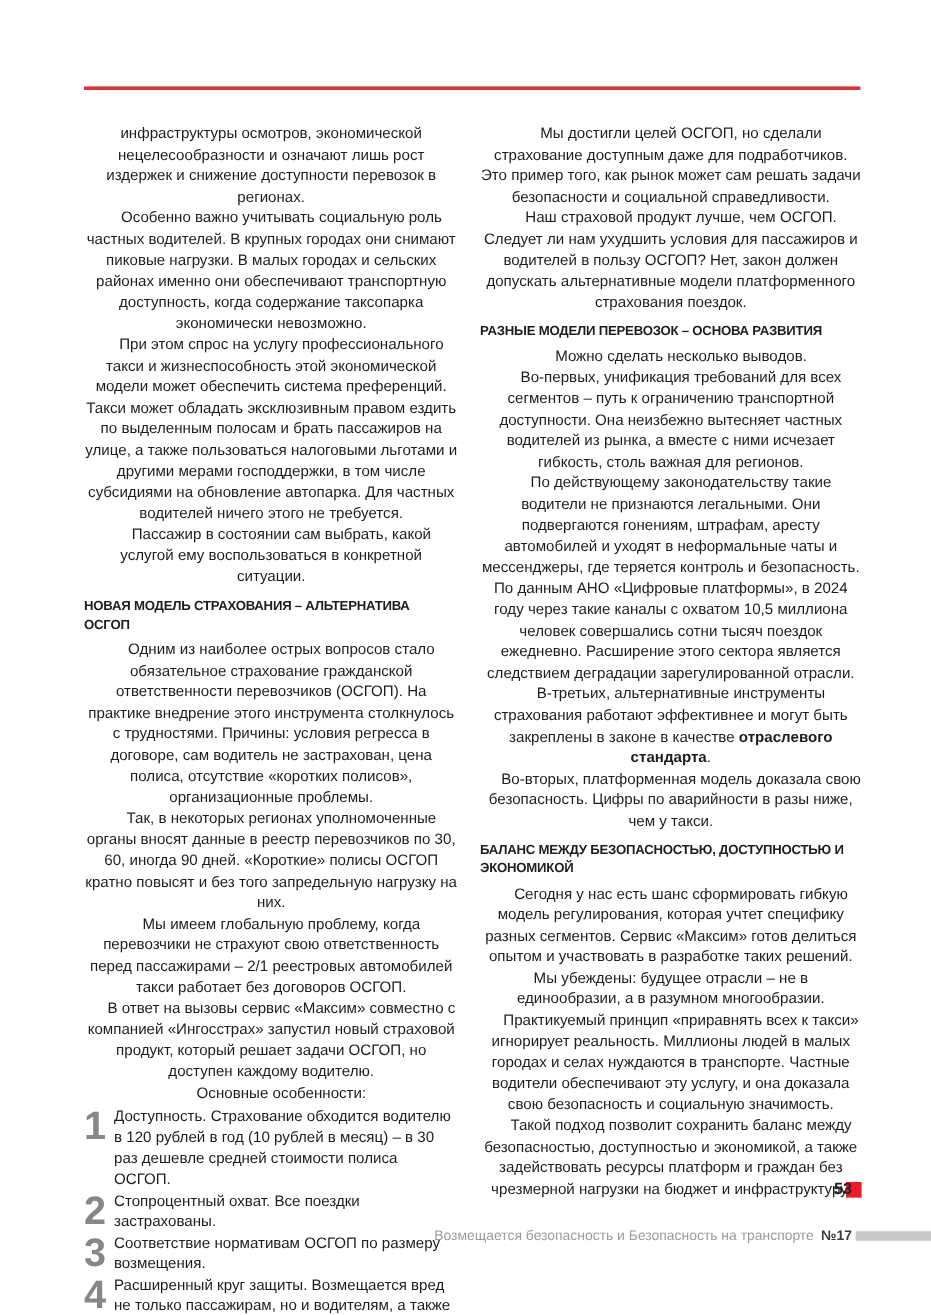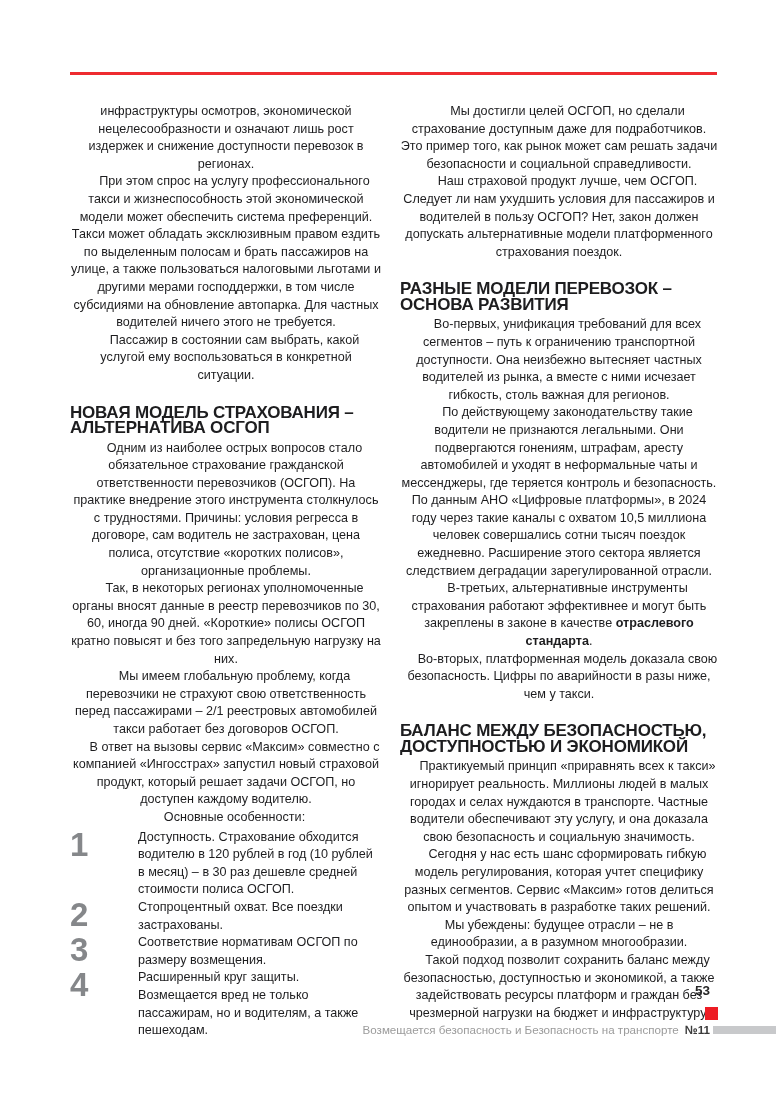--- a/index.html
+++ b/index.html
@@ -27,39 +27,39 @@
     width: 648px;
     display: flex;
     gap: 18px;
   }
   .col { font-size: 12.6px; line-height: 17.6px; }
   .col-left  { width: 312px; }
   .col-right { width: 318px; }
   p.body { margin: 0; text-align: center; }
   p.indent { text-indent: 17px; }
   h3.section {
-    font-size: 17px;
+    font-size: 11px;
     line-height: 15.5px;
     font-weight: bold;
-    margin: 20px 0 4px 0;
+    margin: 8px 0 4px 0;
     letter-spacing: -0.2px;
   }
   .features { margin-top: 2px; }
   .feature { display: flex; align-items: flex-start; }
   .feature-num {
     flex: none;
     width: 25px;
     font-size: 33px;
     line-height: 28px;
     padding-top: 2px;
     font-weight: bold;
     color: #85878a;
     letter-spacing: -1px;
   }
-  .feature-text { flex: 1; margin-left: 43px; }
+  .feature-text { flex: 1; }
   .last-para { position: relative; }
   .end-mark {
     position: absolute;
     right: 0;
     bottom: 2px;
     width: 13px;
     height: 13px;
     background: #ed1c24;
   }
   .bold { font-weight: bold; }
@@ -98,20 +98,21 @@
 <body>
 
 <div class="page">
 
   <div class="top-rule"></div>
 
   <div class="columns">
 
     <div class="col col-left">
       <p class="body">инфраструктуры осмотров, экономической нецелесообразности и означают лишь рост издержек и снижение доступности перевозок в регионах.</p>
+      <p class="body indent">Особенно важно учитывать социальную роль частных водителей. В крупных городах они снимают пиковые нагрузки. В малых городах и сельских районах именно они обеспечивают транспортную доступность, когда содержание таксопарка экономически невозможно.</p>
       <p class="body indent">При этом спрос на услугу профессионального такси и жизнеспособность этой экономической модели может обеспечить система преференций. Такси может обладать эксклюзивным правом ездить по выделенным полосам и брать пассажиров на улице, а также пользоваться налоговыми льготами и другими мерами господдержки, в том числе субсидиями на обновление автопарка. Для частных водителей ничего этого не требуется.</p>
       <p class="body indent">Пассажир в состоянии сам выбрать, какой услугой ему воспользоваться в конкретной ситуации.</p>
 
       <h3 class="section">НОВАЯ МОДЕЛЬ СТРАХОВАНИЯ – АЛЬТЕРНАТИВА ОСГОП</h3>
 
       <p class="body indent">Одним из наиболее острых вопросов стало обязательное страхование гражданской ответственности перевозчиков (ОСГОП). На практике внедрение этого инструмента столкнулось с трудностями. Причины: условия регресса в договоре, сам водитель не застрахован, цена полиса, отсутствие «коротких полисов», организационные проблемы.</p>
       <p class="body indent">Так, в некоторых регионах уполномоченные органы вносят данные в реестр перевозчиков по 30, 60, иногда 90 дней. «Короткие» полисы ОСГОП кратно повысят и без того запредельную нагрузку на них.</p>
       <p class="body indent">Мы имеем глобальную проблему, когда перевозчики не страхуют свою ответственность перед пассажирами – 2/1 реестровых автомобилей такси работает без договоров ОСГОП.</p>
       <p class="body indent">В ответ на вызовы сервис «Максим» совместно с компанией «Ингосстрах» запустил новый страховой продукт, который решает задачи ОСГОП, но доступен каждому водителю.</p>
       <p class="body indent">Основные особенности:</p>
@@ -135,33 +136,34 @@
         </div>
       </div>
     </div>
 
     <div class="col col-right">
       <p class="body indent">Мы достигли целей ОСГОП, но сделали страхование доступным даже для подработчиков. Это пример того, как рынок может сам решать задачи безопасности и социальной справедливости.</p>
       <p class="body indent">Наш страховой продукт лучше, чем ОСГОП. Следует ли нам ухудшить условия для пассажиров и водителей в пользу ОСГОП? Нет, закон должен допускать альтернативные модели платформенного страхования поездок.</p>
 
       <h3 class="section">РАЗНЫЕ МОДЕЛИ ПЕРЕВОЗОК – ОСНОВА РАЗВИТИЯ</h3>
 
+      <p class="body indent">Можно сделать несколько выводов.</p>
       <p class="body indent">Во-первых, унификация требований для всех сегментов – путь к ограничению транспортной доступности. Она неизбежно вытесняет частных водителей из рынка, а вместе с ними исчезает гибкость, столь важная для регионов.</p>
       <p class="body indent">По действующему законодательству такие водители не признаются легальными. Они подвергаются гонениям, штрафам, аресту автомобилей и уходят в неформальные чаты и мессенджеры, где теряется контроль и безопасность. По данным АНО «Цифровые платформы», в 2024 году через такие каналы с охватом 10,5 миллиона человек совершались сотни тысяч поездок ежедневно. Расширение этого сектора является следствием деградации зарегулированной отрасли.</p>
       <p class="body indent"><span>В-третьих, альтернативные инструменты страхования работают эффективнее и могут быть закреплены в законе в качестве </span><span class="bold">отраслевого стандарта</span><span>.</span></p>
 
       <p class="body indent">Во-вторых, платформенная модель доказала свою безопасность. Цифры по аварийности в разы ниже, чем у такси.</p>
 
       <h3 class="section">БАЛАНС МЕЖДУ БЕЗОПАСНОСТЬЮ, ДОСТУПНОСТЬЮ И ЭКОНОМИКОЙ</h3>
 
+      <p class="body indent">Сегодня у нас есть шанс сформировать гибкую модель регулирования, которая учтет специфику разных сегментов. Сервис «Максим» готов делиться опытом и участвовать в разработке таких решений. Мы убеждены: будущее отрасли – не в единообразии, а в разумном многообразии.</p>
       <p class="body indent">Практикуемый принцип «приравнять всех к такси» игнорирует реальность. Миллионы людей в малых городах и селах нуждаются в транспорте. Частные водители обеспечивают эту услугу, и она доказала свою безопасность и социальную значимость.</p>
-      <p class="body indent">Сегодня у нас есть шанс сформировать гибкую модель регулирования, которая учтет специфику разных сегментов. Сервис «Максим» готов делиться опытом и участвовать в разработке таких решений. Мы убеждены: будущее отрасли – не в единообразии, а в разумном многообразии.</p>
 
       <p class="body indent last-para"><span>Такой подход позволит сохранить баланс между безопасностью, доступностью и экономикой, а также задействовать ресурсы платформ и граждан без чрезмерной нагрузки на бюджет и инфраструктуру.</span><span class="end-mark"></span></p>
     </div>
 
   </div>
 
-  <div class="footer-text"><span>Возмещается безопасность и Безопасность на транспорте</span><span class="footer-issue">№11</span></div>
+  <div class="footer-text"><span>Возмещается безопасность и Безопасность на транспорте</span><span class="footer-issue">№17</span></div>
   <div class="footer-bar"></div>
   <div class="page-number">53</div>
 
 </div>
 
 </body></html>

